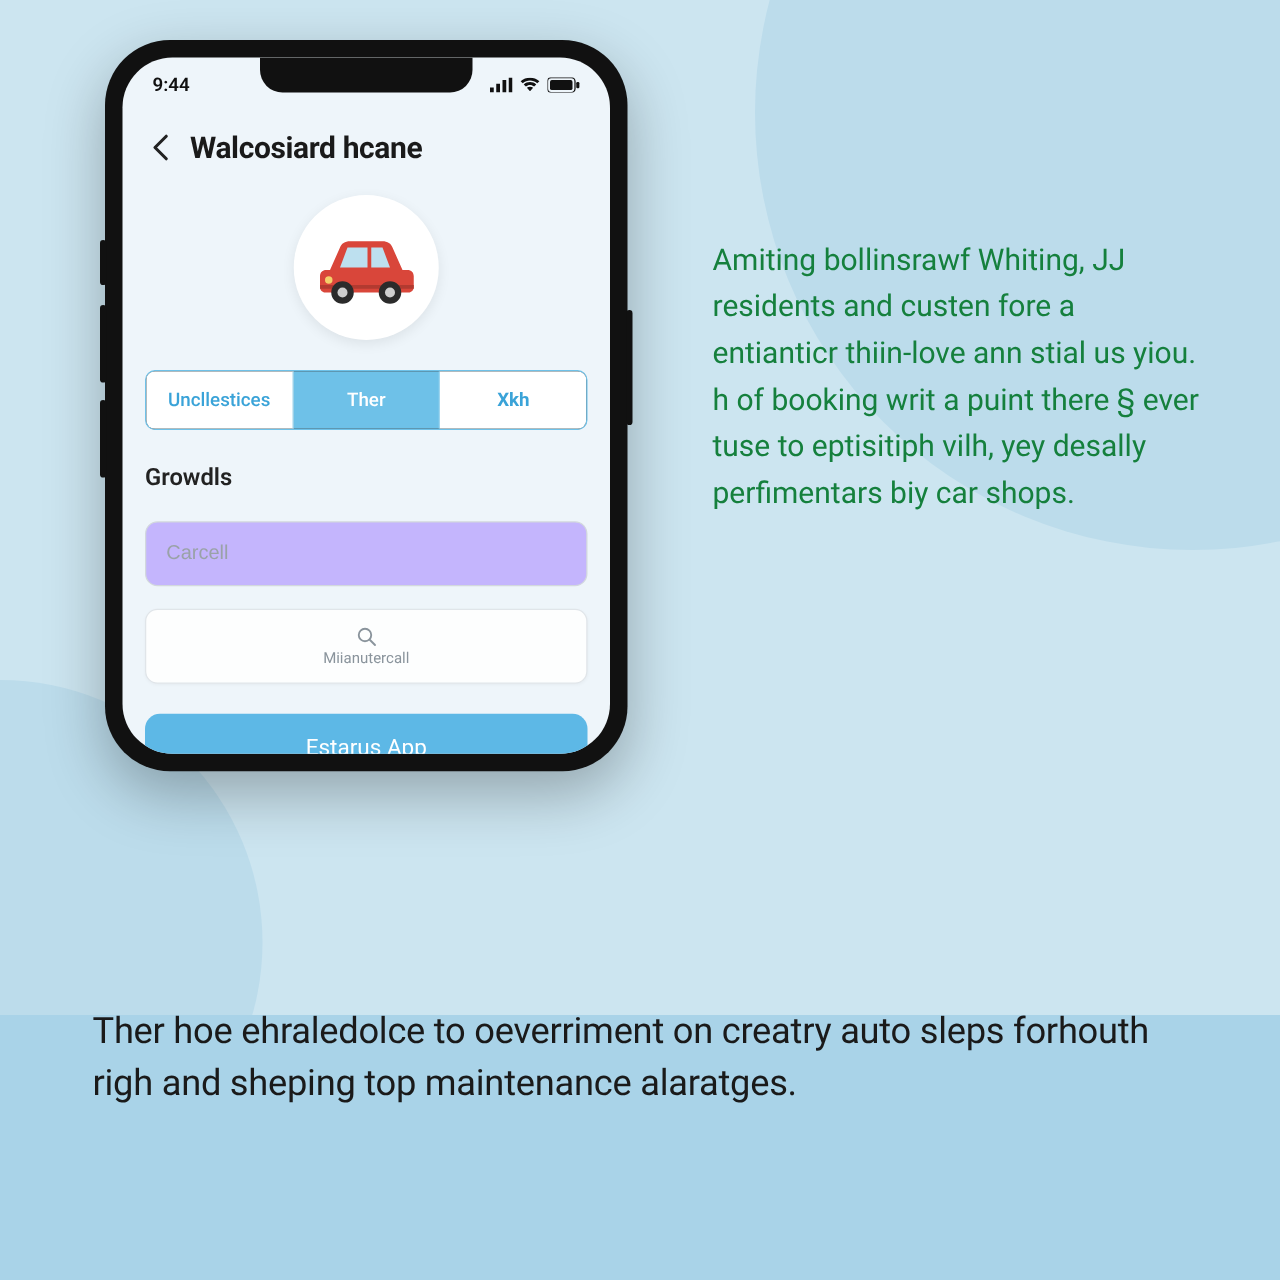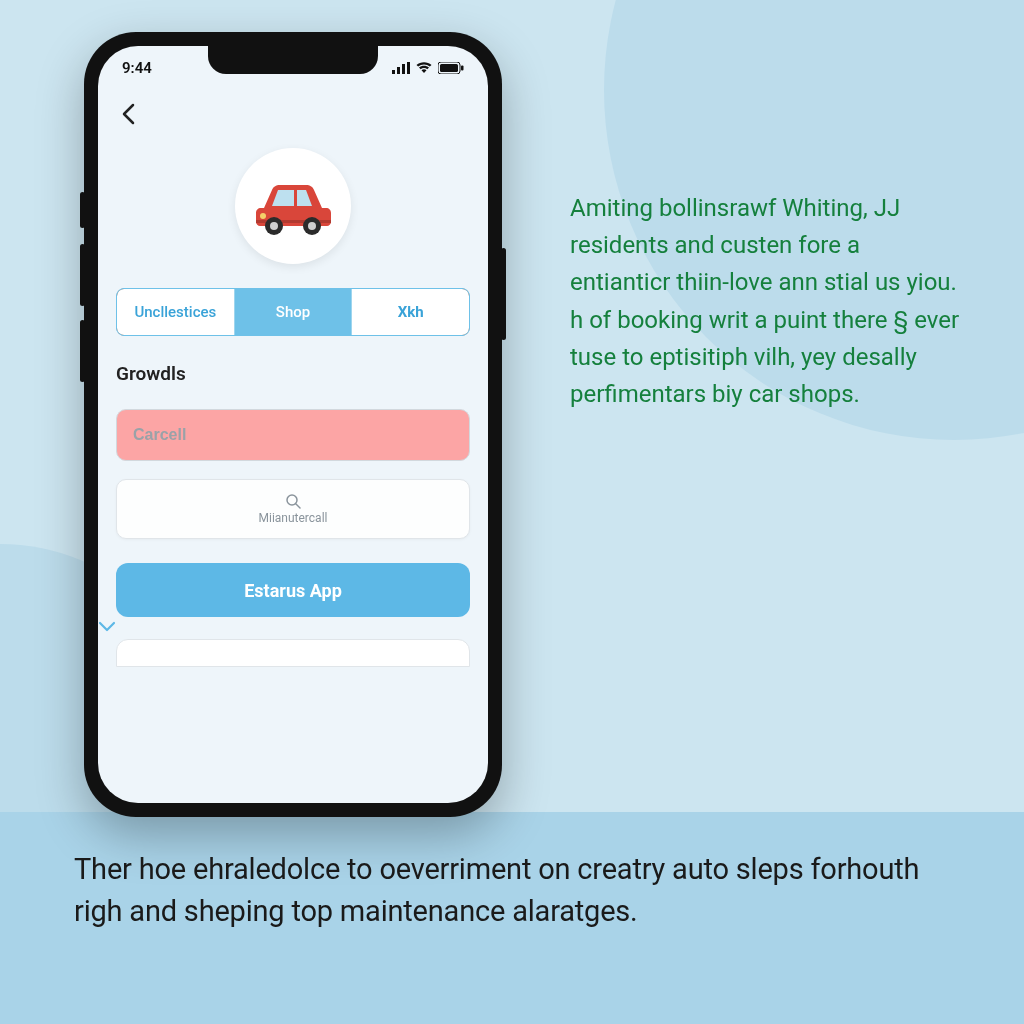--- a/index.html
+++ b/index.html
@@ -26,21 +26,21 @@
     bottom: 60px; left: -210px;
     z-index: 0;
   }
 
   
   .phone {
     position: absolute;
     top: 32px;
     left: 84px;
     width: 418px;
-    height: 785px;
+    height: 585px;
     background: #111;
     border-radius: 52px;
     padding: 14px;
     box-shadow: 0 18px 48px rgba(0,0,0,0.28);
     z-index: 2;
   }
   .phone-side-btn {
     position: absolute;
     background: #111;
     border-radius: 3px;
@@ -143,26 +143,25 @@
     font-size: 19px;
     font-weight: 600;
     color: #222;
     margin-bottom: 24px;
   }
   .text-input {
     width: 100%;
     height: 52px;
     border: 1px solid #d2d8dd;
     border-radius: 10px;
-    background: #fca5a5;
+    background: #c4b5fd;
     padding: 0 16px;
     font-size: 16px;
     color: #555;
     outline: none;
-    font-weight: bold;
   }
   .text-input::placeholder { color: #9aa2a8; }
 
   .pill-row {
     display: flex;
     gap: 4px;
     margin-top: 18px;
   }
   .pill {
     flex: 1;
@@ -191,21 +190,21 @@
   .primary-btn {
     margin: 24px 18px 0 18px;
     height: 54px;
     background: #5db8e6;
     border-radius: 12px;
     display: flex;
     align-items: center;
     justify-content: center;
     color: #fff;
     font-size: 18px;
-    font-weight: 700;
+    font-weight: 400;
     cursor: pointer;
   }
   .chev-down {
     text-align: center;
     color: #5db8e6;
     font-size: 18px;
     margin-top: 4px;
   }
   .stub-card {
     margin: 6px 18px 0 18px;
@@ -233,21 +232,21 @@
     position: absolute;
     left: 0; right: 0;
     top: 812px;
     height: 212px;
     background: #a9d3e8;
     z-index: 1;
   }
   .bottom-text {
     position: absolute;
     left: 74px;
-    top: 848px;
+    top: 804px;
     width: 880px;
     font-size: 29px;
     line-height: 1.45;
     color: #1a1a1a;
     z-index: 3;
     letter-spacing: -0.2px;
   }
 
   
   svg { display: block; }
@@ -292,20 +291,21 @@
         </span>
       </div>
     </div>
 
     <div class="header">
       <div class="back-icon">
         <svg width="14" height="22" viewBox="0 0 14 22">
             <path d="M12 2 L3 11 L12 20" stroke="#222" stroke-width="2.5" fill="none" stroke-linecap="round" stroke-linejoin="round"></path>
           </svg>
       </div>
+      <div class="header-title">Walcosiard hcane</div>
     </div>
 
     <div class="avatar-wrap">
       <div class="avatar">
         <span>
           <svg width="86" height="60" viewBox="0 0 86 60">
             <path d="M14 32 L22 14 C23 11 26 9 30 9 L56 9 C60 9 63 11 64 14 L72 32 L76 32 C79 32 81 34 81 37 L81 46 C81 48 79 50 77 50 L10 50 C8 50 6 48 6 46 L6 37 C6 34 8 32 11 32 Z" fill="#d9463a"></path>
             <path d="M22 30 L28 14 L44 14 L44 30 Z" fill="#bde0ef"></path>
             <path d="M47 30 L47 14 L56 14 L62 30 Z" fill="#bde0ef"></path>
             <rect x="6" y="44" width="75" height="3" fill="#b23a30"></rect>
@@ -317,21 +317,21 @@
           </svg>
         </span>
       </div>
     </div>
 
     <div class="tabs">
       <div class="tab">
         <span>Uncllestices</span>
       </div>
       <div class="tab active">
-        <span>Shop</span>
+        <span>Ther</span>
       </div>
       <div class="tab">
         <span>Xkh</span>
       </div>
     </div>
 
     <div class="section">
       <div class="section-title">Growdls</div>
       <input class="text-input" type="text" placeholder="Carcell" style="">
       <div class="pill-row">

